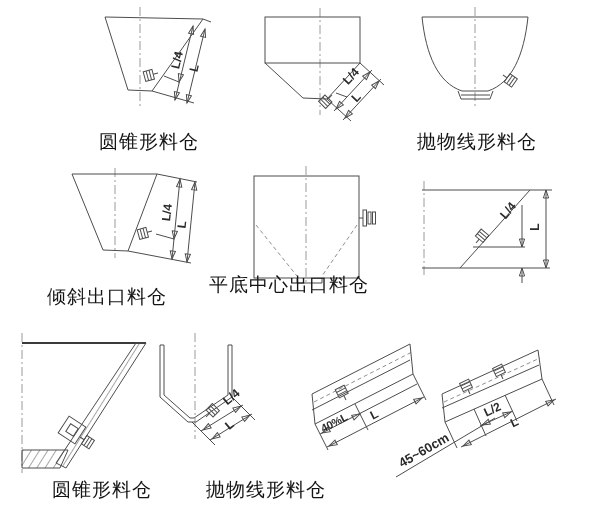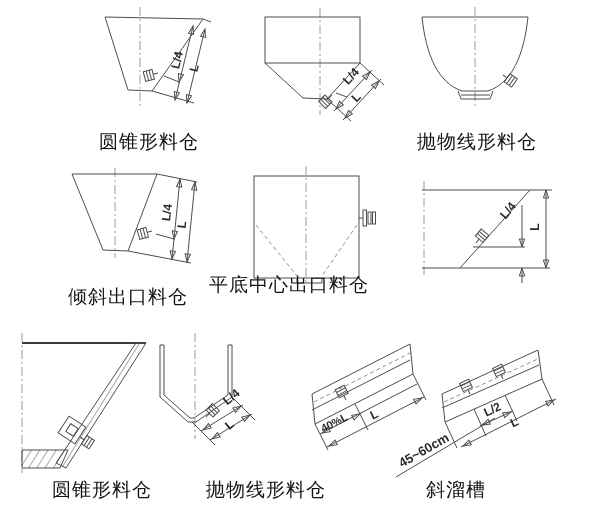--- a/index.html
+++ b/index.html
@@ -283,19 +283,18 @@
     <text class="dim" transform="translate(218,96) rotate(-25)">L</text>
   </g>
   <g>
     <line x1="98" y1="147" x2="197" y2="88"></line>
     <text class="dim" style="font-size:13px" transform="translate(128,124) rotate(-30)">45~60cm</text>
   </g>
 </svg>
 
 <div class="cap" style="left:149px;top:129px">圆锥形料仓</div>
 <div class="cap" style="left:477px;top:129px">抛物线形料仓</div>
-<div class="cap" style="left:128px;top:284px">倾斜出口料仓</div>
+<div class="cap" style="left:107px;top:284px">倾斜出口料仓</div>
 <div class="cap" style="left:289px;top:272px">平底中心出口料仓</div>
 <div class="cap" style="left:102px;top:477px">圆锥形料仓</div>
 <div class="cap" style="left:266px;top:477px">抛物线形料仓</div>
-<div class="cap" style="left:456px;top:477px">斜溜槽</div>
 
 </div>
 
 </body></html>

